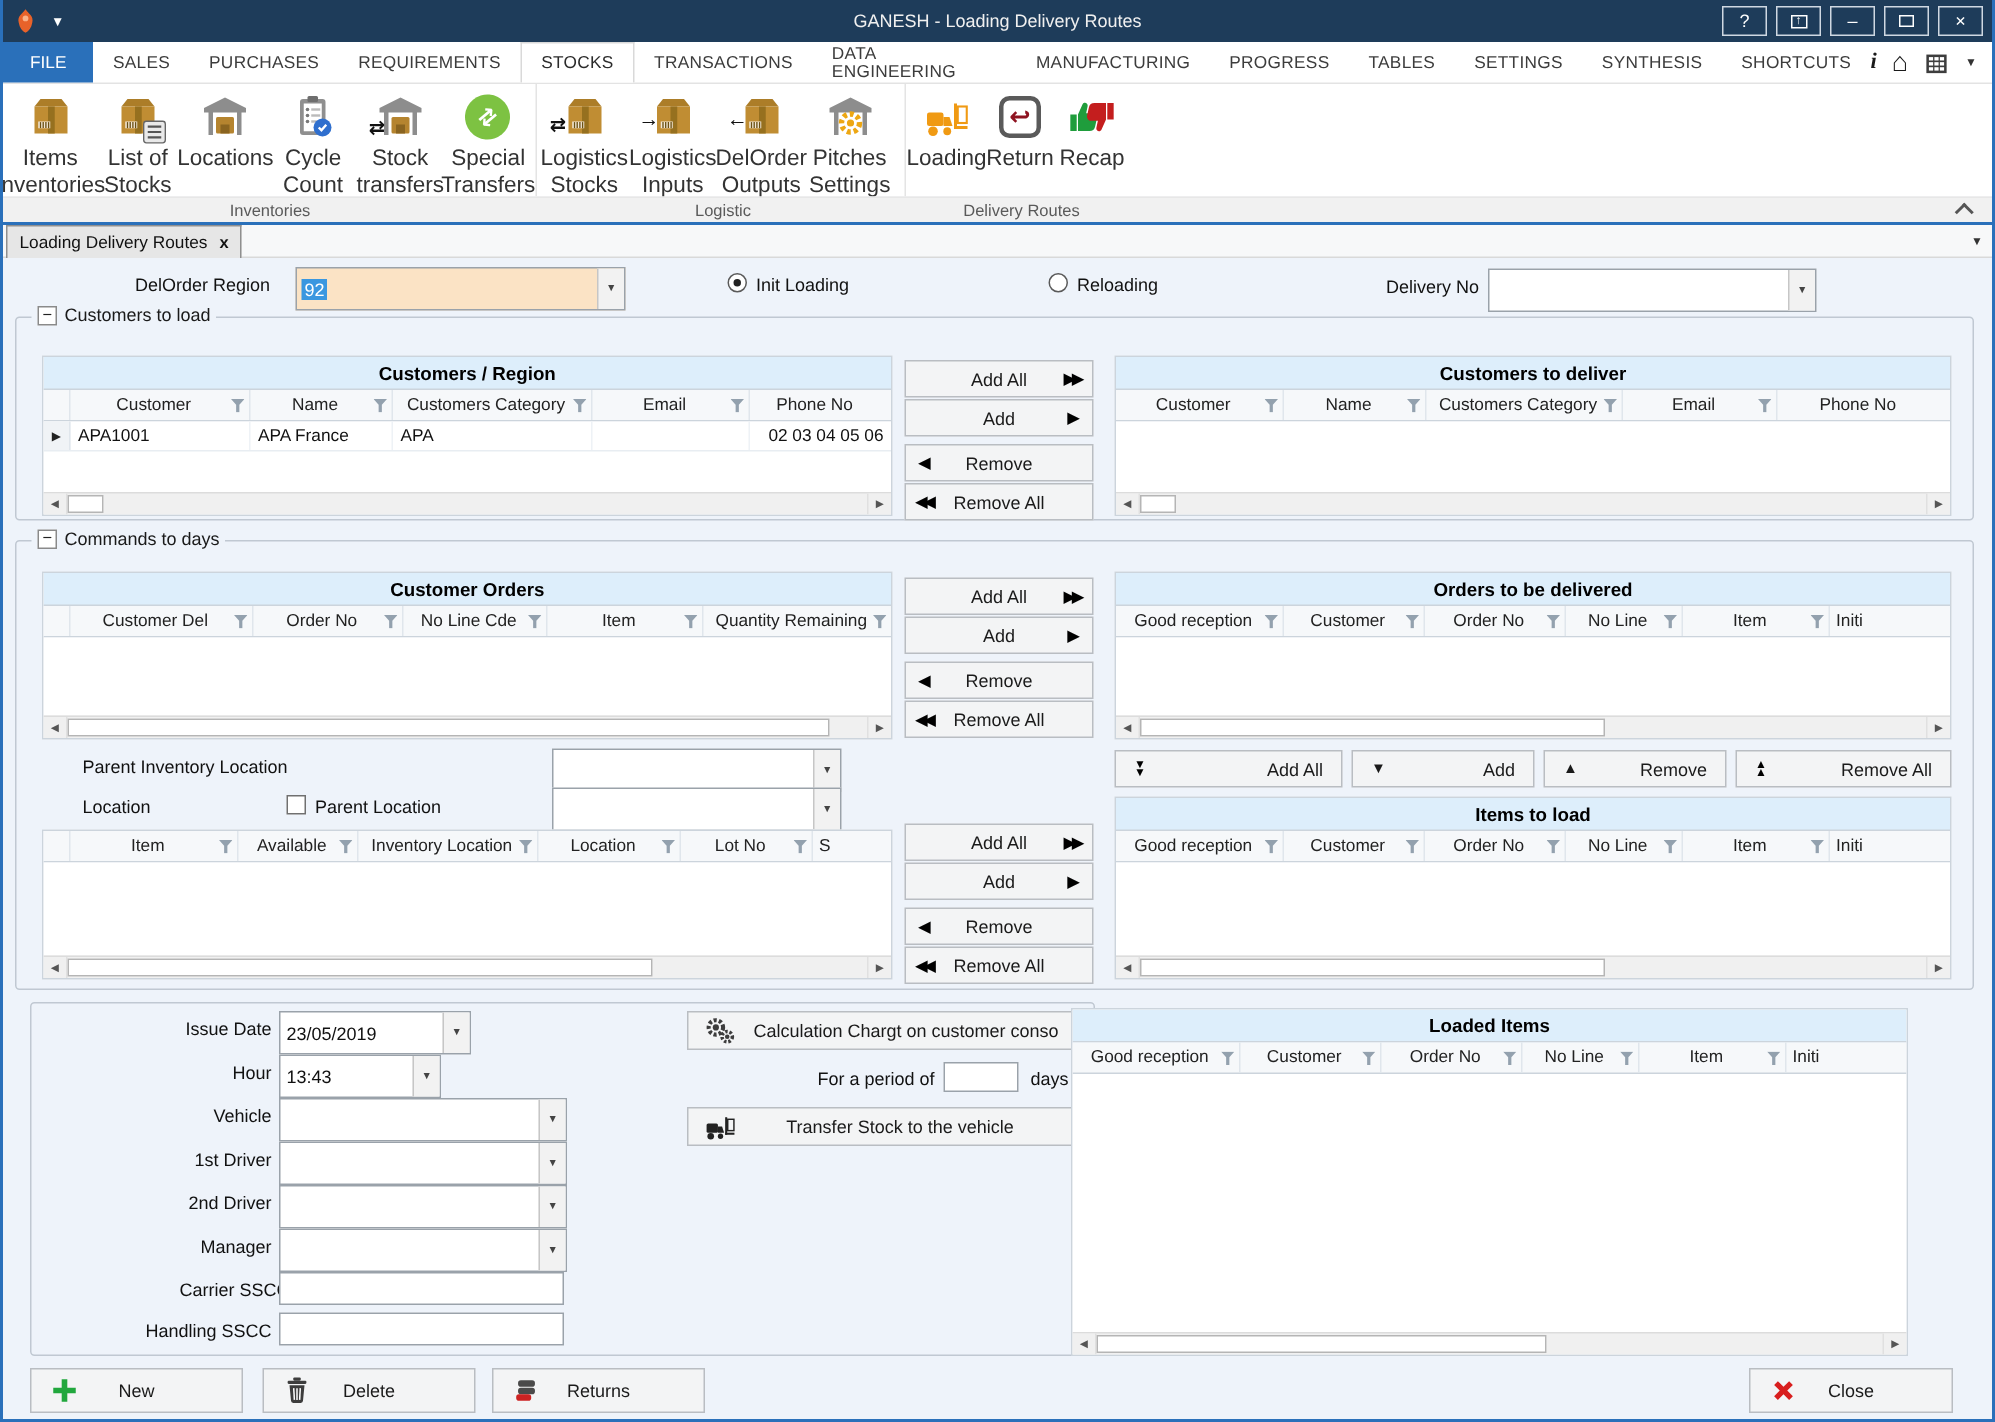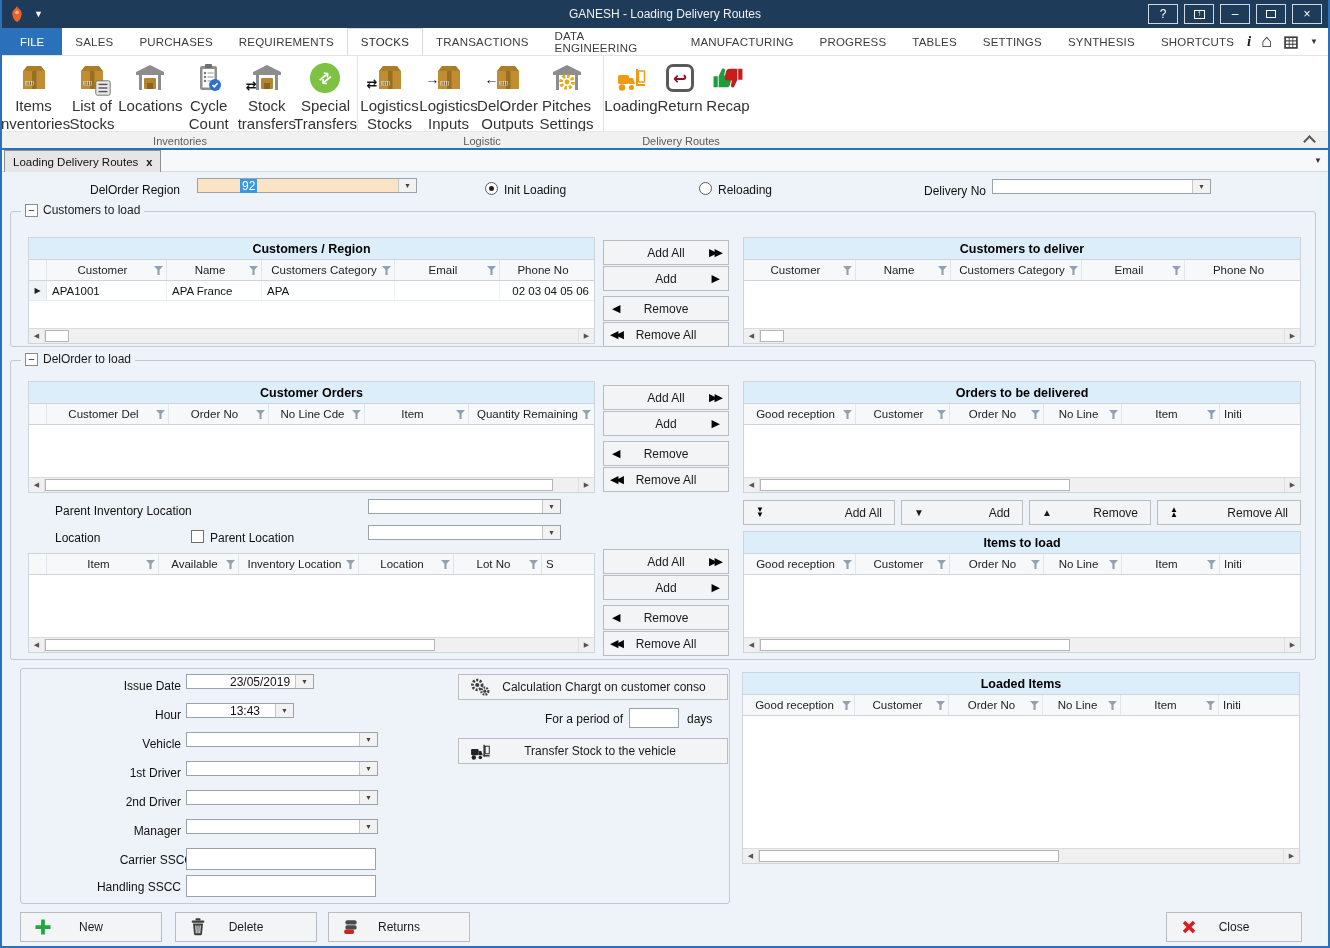--- a/index.html
+++ b/index.html
@@ -35,21 +35,21 @@
   .glabel{position:absolute;top:0;height:17px;display:flex;align-items:center;justify-content:center;font-size:11px;color:#5a5a5a;}
   .blueline{position:absolute;left:0;top:148px;width:100%;height:2px;background:#2a70ba;}
   .chev{position:absolute;width:9px;height:9px;border-left:2px solid #555;border-top:2px solid #555;transform:rotate(45deg);}
   
   .tabstrip{position:absolute;left:0;top:150px;width:100%;height:22px;background:#f7f8f9;border-bottom:1px solid #d9d9d9;}
   .doctab{position:absolute;left:2px;top:0;height:22px;background:#e6e6e6;border:1px solid #8f8f8f;border-bottom:none;display:flex;align-items:center;padding:0 8px;font-size:11.5px;color:#111;gap:8px;}
   .tabx{font-weight:bold;font-size:11px;color:#111;}
   .strip-dd{position:absolute;right:6px;top:6px;font-size:8px;color:#333;}
   
   .flabel{position:absolute;font-size:12px;color:#111;}
-  .combo{position:absolute;height:15px;background:#fff;border:1px solid #9aa2aa;display:flex;align-items:center;padding-left:39px;}
+  .combo{position:absolute;height:29px;background:#fff;border:1px solid #9aa2aa;display:flex;align-items:center;}
   .combo-val{flex:1;font-size:12px;padding:0 4px;color:#111;white-space:nowrap;overflow:hidden;}
   .combo-btn{width:18px;align-self:stretch;border-left:1px solid #c6c6c6;background:#f2f2f2;display:flex;align-items:center;justify-content:center;font-size:7px;color:#444;}
   .combo.region{background:#fbe3c5;}
   .combo.region .combo-val{padding:0 3px;}
   .seltext{background:#3a97e0;color:#fff;padding:0 2px;}
   .radio{position:absolute;width:13px;height:13px;border:1px solid #5a5a5a;border-radius:50%;background:#fff;}
   .radio.checked::after{content:"";position:absolute;left:3px;top:3px;width:5px;height:5px;border-radius:50%;background:#222;}
   .rlab{position:absolute;font-size:12px;color:#111;}
   .checkbox{position:absolute;width:13px;height:13px;border:1px solid #707070;background:#fff;}
   
@@ -477,21 +477,21 @@
         <span class="harr l">◀</span>
         <span class="hthumb" style="width:24px;"></span>
         <span class="harr r">▶</span>
       </div>
     </div>
   </div>
 
   <div class="gbox" style="left:8px;top:360px;width:1306px;height:300px;">
     <div class="gcap">
       <span class="minus">−</span>
-      <span class="captext">DelOrder to load</span>
+      <span class="captext">Commands to days</span>
     </div>
 
     <div class="grid" style="left:17px;top:20px;width:567px;height:112px;">
       <div class="gtitle">Customer Orders</div>
       <div class="ghead">
         <div class="gsel"></div>
         <div class="gc" style="width:122px;">
             <span>Customer Del</span>
             <span class="funnel"></span>
           </div>
@@ -746,21 +746,21 @@
     <div class="btn" style="left:437px;top:69px;width:270px;height:26px;">
       <span class="icobtn-icon" style="color:#222;">
           <svg>
             <use href="#s-fork"></use>
           </svg>
         </span>
       <span style="margin-left:14px;">Transfer Stock to the vehicle</span>
     </div>
   </div>
 
-  <div class="grid" style="left:740px;top:672px;width:558px;height:192px;">
+  <div class="grid" style="left:712px;top:672px;width:558px;height:232px;">
     <div class="gtitle">Loaded Items</div>
     <div class="ghead">
       <div class="gc" style="width:112px;">
           <span>Good reception</span>
           <span class="funnel"></span>
         </div>
       <div class="gc" style="width:94px;">
           <span>Customer</span>
           <span class="funnel"></span>
         </div>

